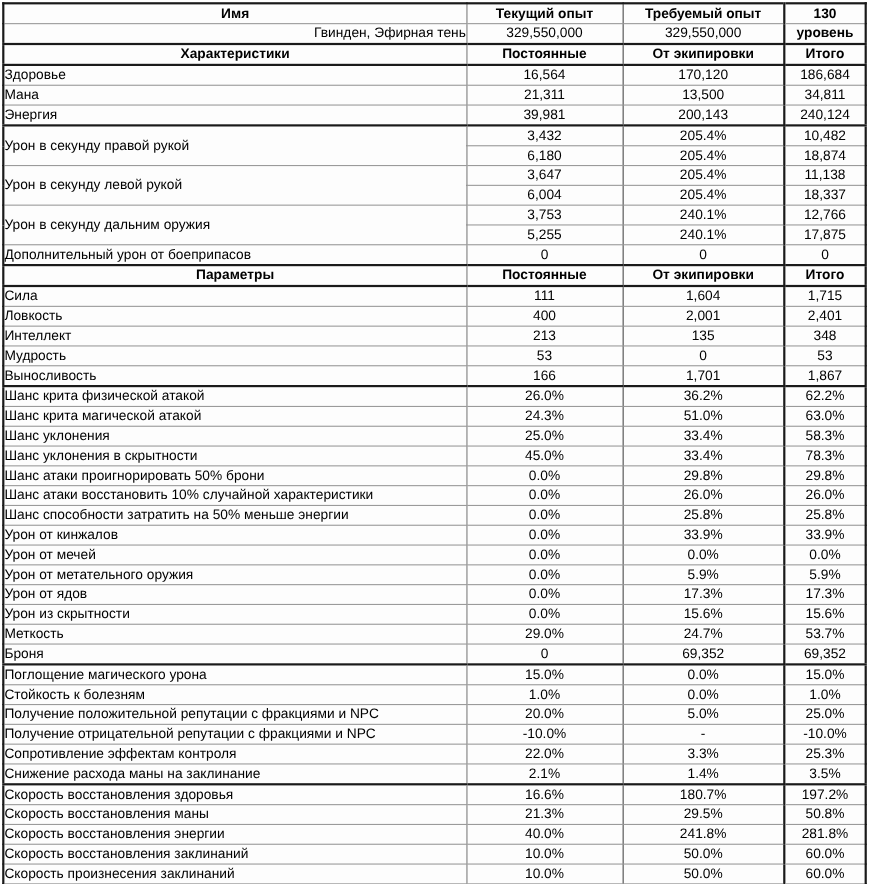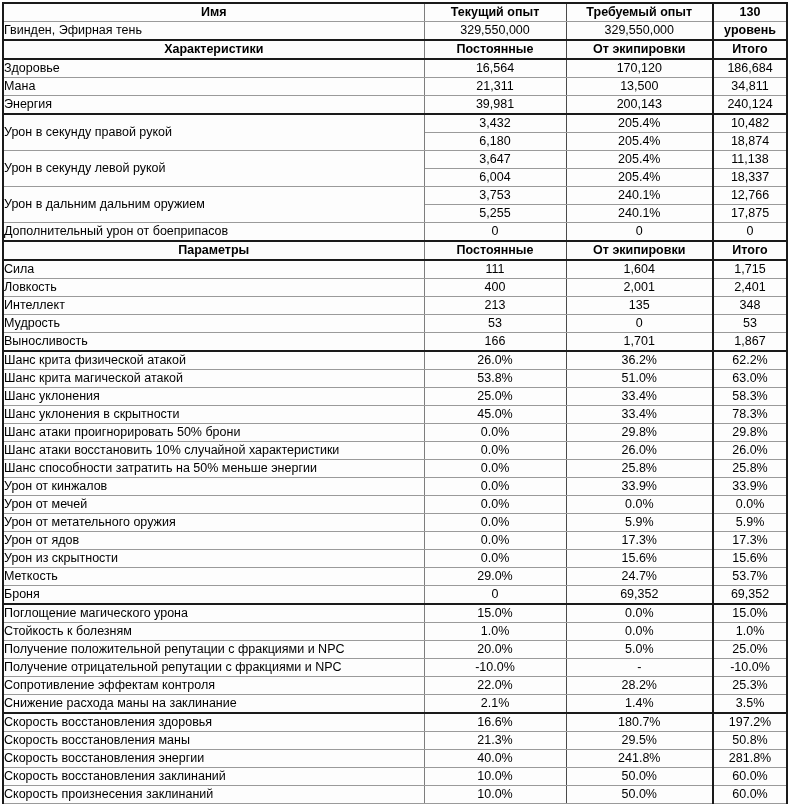--- a/index.html
+++ b/index.html
@@ -62,21 +62,21 @@
   
   tr.hdr td {
     font-weight: bold;
     text-align: center;
   }
   tr.hdr td.label {
     text-align: center;
     font-weight: bold;
   }
   tr.namevalue td.label {
-    text-align: left;
+    text-align: right;
     font-weight: normal;
   }
   tr.namevalue td.num { font-weight: normal; }
 
   
   tr.thick-bottom > td { border-bottom: 2px solid #1a1a1a; }
 
   
   td.dps-label {
     text-align: left;
@@ -159,21 +159,21 @@
         <td class="num colB dps-num-top">205.4%</td>
         <td class="num dps-num-top">11,138</td>
       </tr>
       <tr>
         <td class="num colA dps-num-bot">6,004</td>
         <td class="num colB dps-num-bot">205.4%</td>
         <td class="num dps-num-bot">18,337</td>
       </tr>
 
       <tr>
-        <td class="dps-label" rowspan="2">Урон в дальним дальним оружием</td>
+        <td class="dps-label" rowspan="2">Урон в секунду дальним оружия</td>
         <td class="num colA dps-num-top">3,753</td>
         <td class="num colB dps-num-top">240.1%</td>
         <td class="num dps-num-top">12,766</td>
       </tr>
       <tr>
         <td class="num colA dps-num-bot">5,255</td>
         <td class="num colB dps-num-bot">240.1%</td>
         <td class="num dps-num-bot">17,875</td>
       </tr>
 
@@ -222,21 +222,21 @@
           <td class="num">1,867</td>
         </tr>
         <tr>
           <td class="label">Шанс крита физической атакой</td>
           <td class="num colA">26.0%</td>
           <td class="num colB">36.2%</td>
           <td class="num">62.2%</td>
         </tr>
         <tr>
           <td class="label">Шанс крита магической атакой</td>
-          <td class="num colA">53.8%</td>
+          <td class="num colA">24.3%</td>
           <td class="num colB">51.0%</td>
           <td class="num">63.0%</td>
         </tr>
         <tr>
           <td class="label">Шанс уклонения</td>
           <td class="num colA">25.0%</td>
           <td class="num colB">33.4%</td>
           <td class="num">58.3%</td>
         </tr>
         <tr>
@@ -325,21 +325,21 @@
         </tr>
         <tr>
           <td class="label">Получение отрицательной репутации с фракциями и NPC</td>
           <td class="num colA">-10.0%</td>
           <td class="num colB">-</td>
           <td class="num">-10.0%</td>
         </tr>
         <tr>
           <td class="label">Сопротивление эффектам контроля</td>
           <td class="num colA">22.0%</td>
-          <td class="num colB">28.2%</td>
+          <td class="num colB">3.3%</td>
           <td class="num">25.3%</td>
         </tr>
         <tr class="thick-bottom">
           <td class="label">Снижение расхода маны на заклинание</td>
           <td class="num colA">2.1%</td>
           <td class="num colB">1.4%</td>
           <td class="num">3.5%</td>
         </tr>
         <tr>
           <td class="label">Скорость восстановления здоровья</td>

